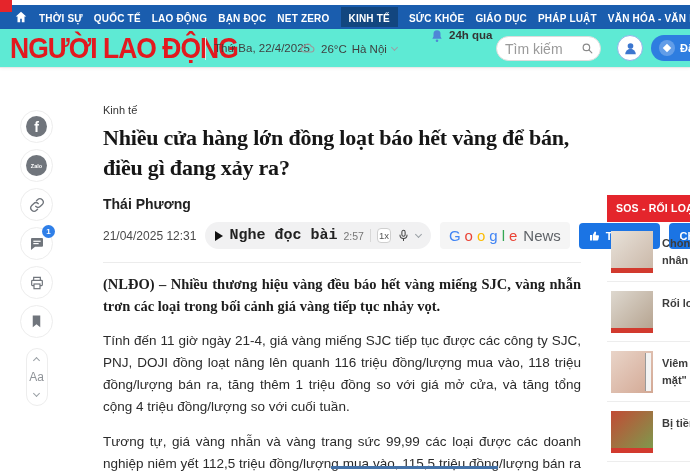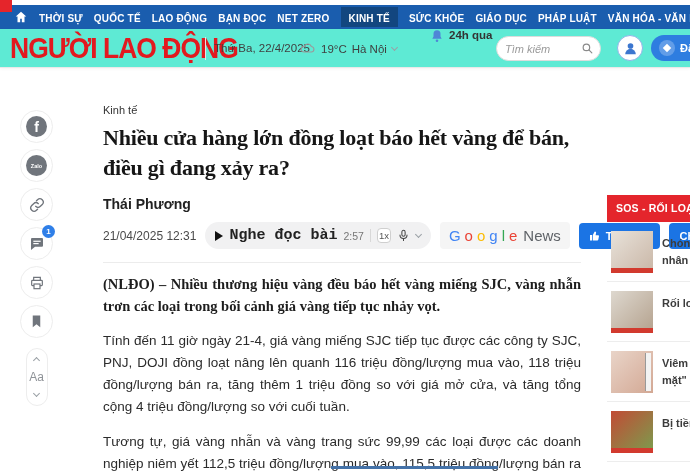--- a/index.html
+++ b/index.html
@@ -24,22 +24,22 @@
   .logo { position:absolute; left:10px; top:4px; font-size:27px; font-weight:800; color:#e2191f;
           letter-spacing:-1px; transform:scale(.98,1.12); transform-origin:left center; cursor:pointer; }
   .vdiv { position:absolute; left:205px; top:8px; width:1px; height:23px; background:#e5e5e5; }
   .hdate { position:absolute; left:214px; top:0; height:39px; line-height:39px; font-size:11.5px; color:#3f3f3f; font-weight:500; }
   .weather { position:absolute; left:299px; top:0; height:39px; display:flex; align-items:center; gap:5px;
              font-size:11.5px; color:#3f3f3f; cursor:pointer; }
   .alerts { position:absolute; left:430px; top:0; height:39px; display:flex; gap:5px;
             font-size:11.5px; color:#333; font-weight:600; cursor:pointer; }
   .search { position:absolute; left:496px; top:7px; width:105px; height:25px; border:1px solid #dcdcdc;
             border-radius:13px; display:flex; align-items:center; padding:0 8px; background:#fff; }
-  .search input { border:none; outline:none; width:76px; font-size:11px; color:#444; background:transparent;
-                  font-family:"Liberation Sans", sans-serif;font-style:italic; }
+  .search input { border:none; outline:none; width:76px; font-size:14px; color:#444; background:transparent;
+                  font-family:"Liberation Sans", sans-serif; }
   .search input::placeholder { color:#9a9a9a; }
   .avatar { position:absolute; left:617px; top:6px; width:26px; height:26px; border-radius:50%;
             border:1.5px solid #8fb4e8; display:flex; align-items:center; justify-content:center; cursor:pointer; background:#fff; }
   .subscribe { position:absolute; left:651px; top:6px; height:26px; width:86px; border:none; border-radius:13px;
                background:#2e7de0; color:#fff; font-weight:bold; font-size:11px; display:flex; align-items:center;
                gap:5px; padding:0 8px; cursor:pointer; font-family:"Liberation Sans", sans-serif; }
   .sub-ic { width:16px; height:16px; border-radius:50%; background:rgba(255,255,255,.25); flex:none;
             display:flex; align-items:center; justify-content:center; }
   .sub-ic i { width:6px; height:6px; background:#fff; transform:rotate(45deg); display:block; }
 
@@ -138,21 +138,21 @@
   <header class="hdr">
     <div class="logo">NGƯỜI LAO ĐỘNG</div>
     <div class="vdiv"></div>
     <span class="hdate">Thứ Ba, 22/4/2025</span>
     <span class="weather">
       <span>
         <svg viewBox="0 0 24 24" width="17" height="17" fill="none" stroke="#9a9a9a" stroke-width="1.6" stroke-linejoin="round">
             <path d="M7 17a4 4 0 1 1 .7-7.94A5 5 0 0 1 17.2 9.1 3.6 3.6 0 0 1 17 17H7z"></path>
           </svg>
       </span>
-      <span>19°C</span>
+      <span>26°C</span>
       <span>Hà Nội</span>
       <i class="chev down"></i>
     </span>
     <span class="alerts">
       <span>
         <svg viewBox="0 0 24 24" width="14" height="14" fill="#4f86d6">
             <path d="M12 2a6 6 0 0 0-6 6v5l-2 3.5h16L18 13V8a6 6 0 0 0-6-6z"></path>
             <circle cx="12" cy="20" r="2.2"></circle>
           </svg>
       </span>

